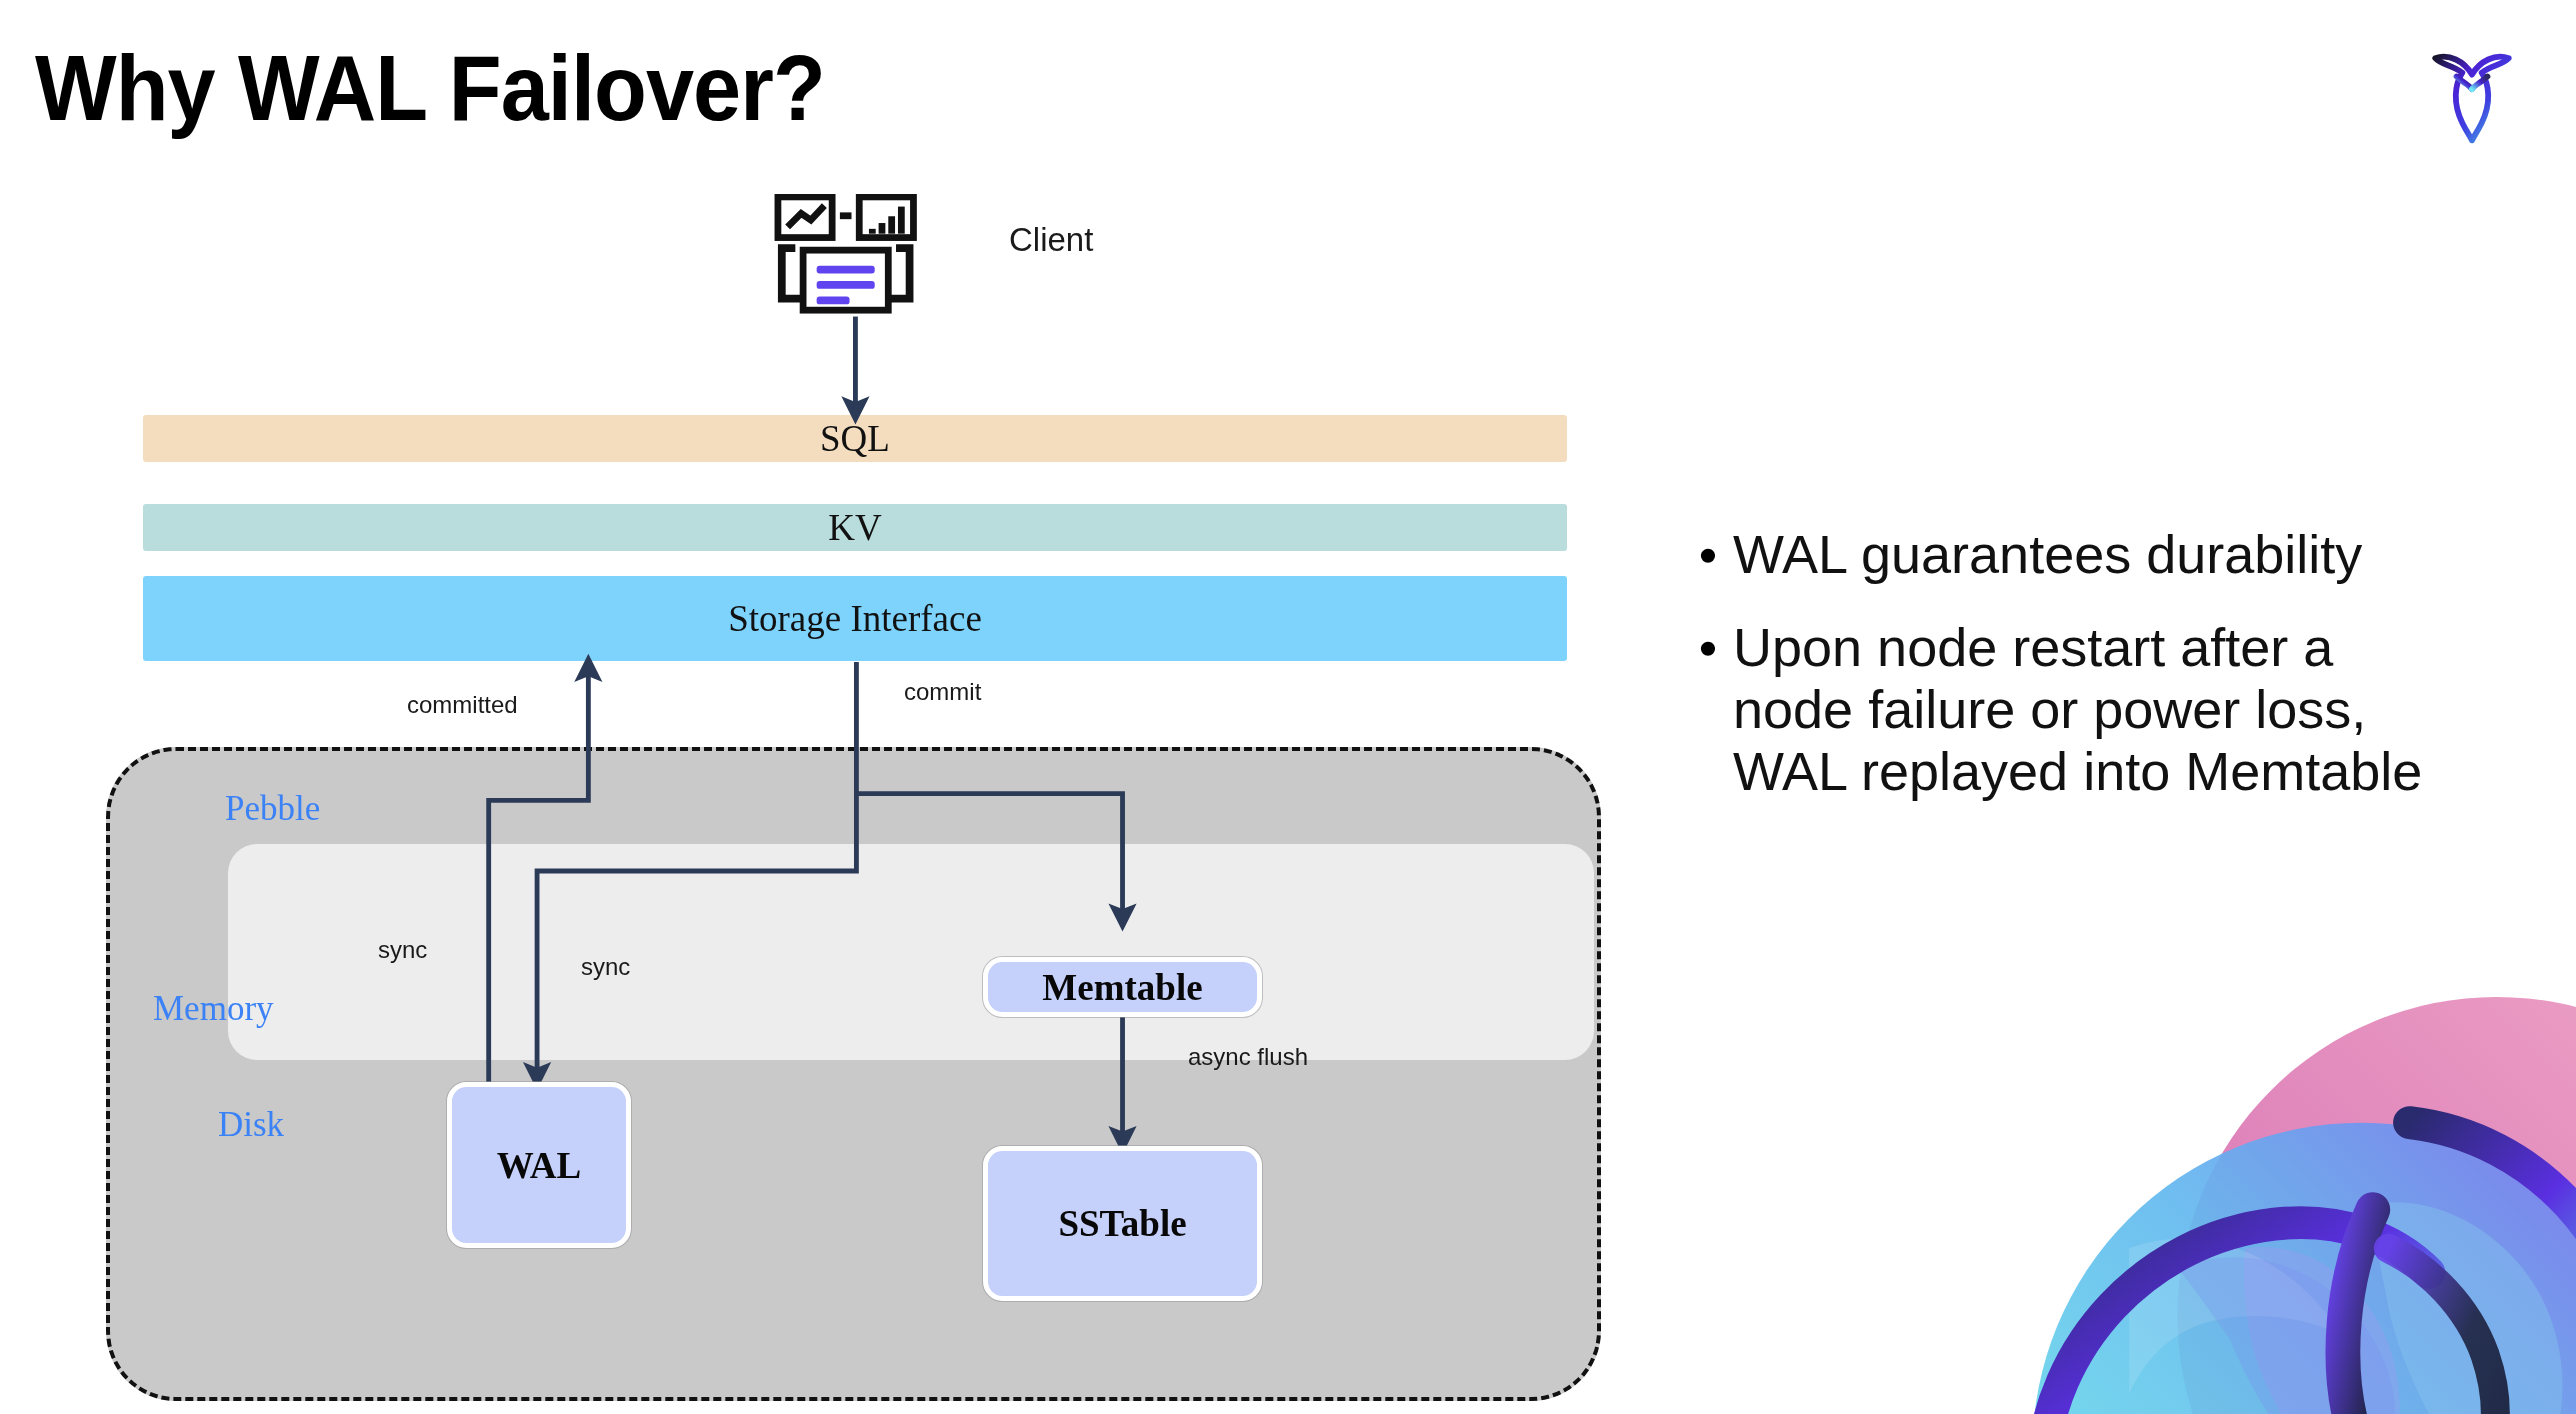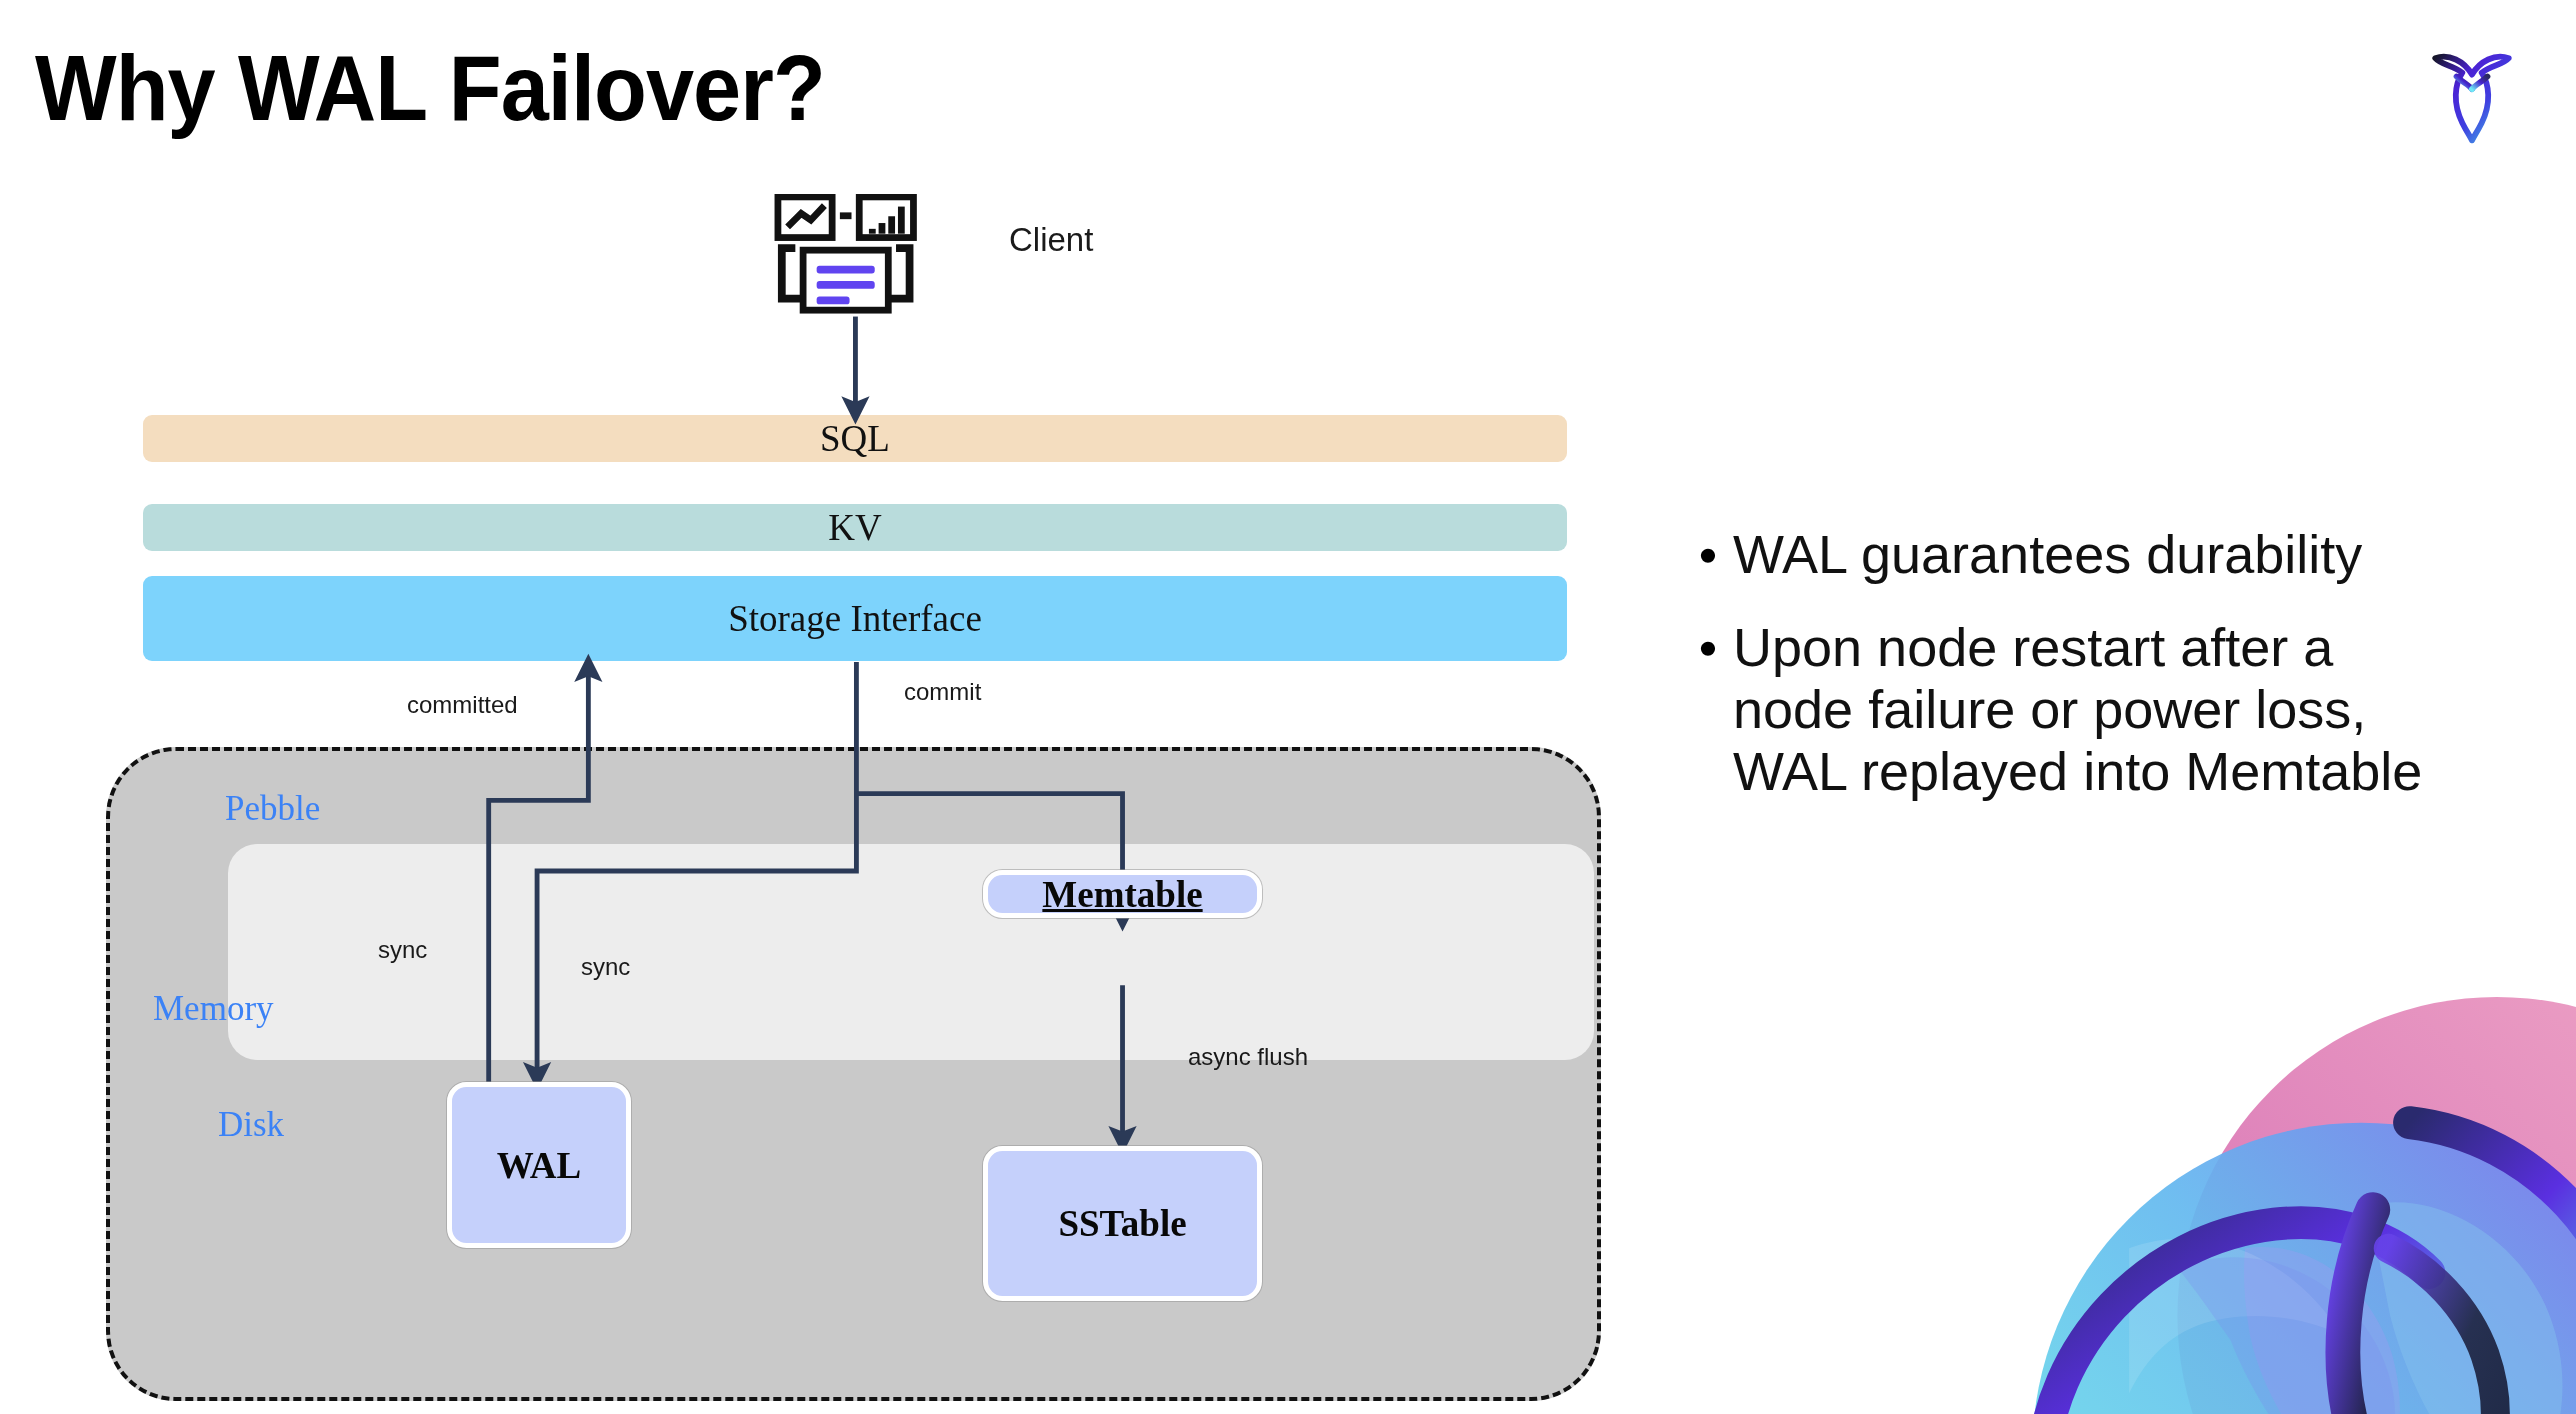--- a/index.html
+++ b/index.html
@@ -49,21 +49,21 @@
     position: absolute; left: 1009px; top: 221px;
     font-size: 33px; color: #1a1a1a;
     font-family: "Liberation Sans", sans-serif;
     white-space: nowrap;
   }
 
   
   .layer-bar {
     position: absolute;
     left: 143px; width: 1424px;
-    border-radius: 9px;
+    border-radius: 3px;
     display: flex; align-items: center; justify-content: center;
     font-family: "Liberation Serif", serif;
     font-size: 37px;
     color: #111111;
   }
   #bar-sql     { top: 415px; height: 47px; background: #f4ddbf; }
   #bar-kv      { top: 504px; height: 47px; background: #b9dcdc; }
   #bar-storage { top: 576px; height: 85px; background: #7dd3fc; }
 
   
@@ -99,21 +99,21 @@
     background: #c5d0fb;
     border: 5.8px solid #ffffff;
     border-radius: 19.4px;
     display: flex; align-items: center; justify-content: center;
     font-family: "Liberation Serif", serif;
     font-weight: bold;
     font-size: 37px;
     color: #080808;
     box-shadow: 0 0 0 1px rgba(150,150,150,0.55);
   }
-  #node-memtable { left: 983px; top: 870px;  width: 279px; height: 48px; text-decoration: underline; }
+  #node-memtable { left: 983px; top: 957px;  width: 279px; height: 60px; }
   #node-wal      { left: 447px;  top: 1082px; width: 184px; height: 166px; }
   #node-sstable  { left: 983px; top: 1146px; width: 279px; height: 155px; }
 
   
   .edge-label {
     position: absolute;
     font-family: "Liberation Sans", sans-serif;
     font-size: 24px;
     color: #1a1a1a;
     white-space: nowrap;

